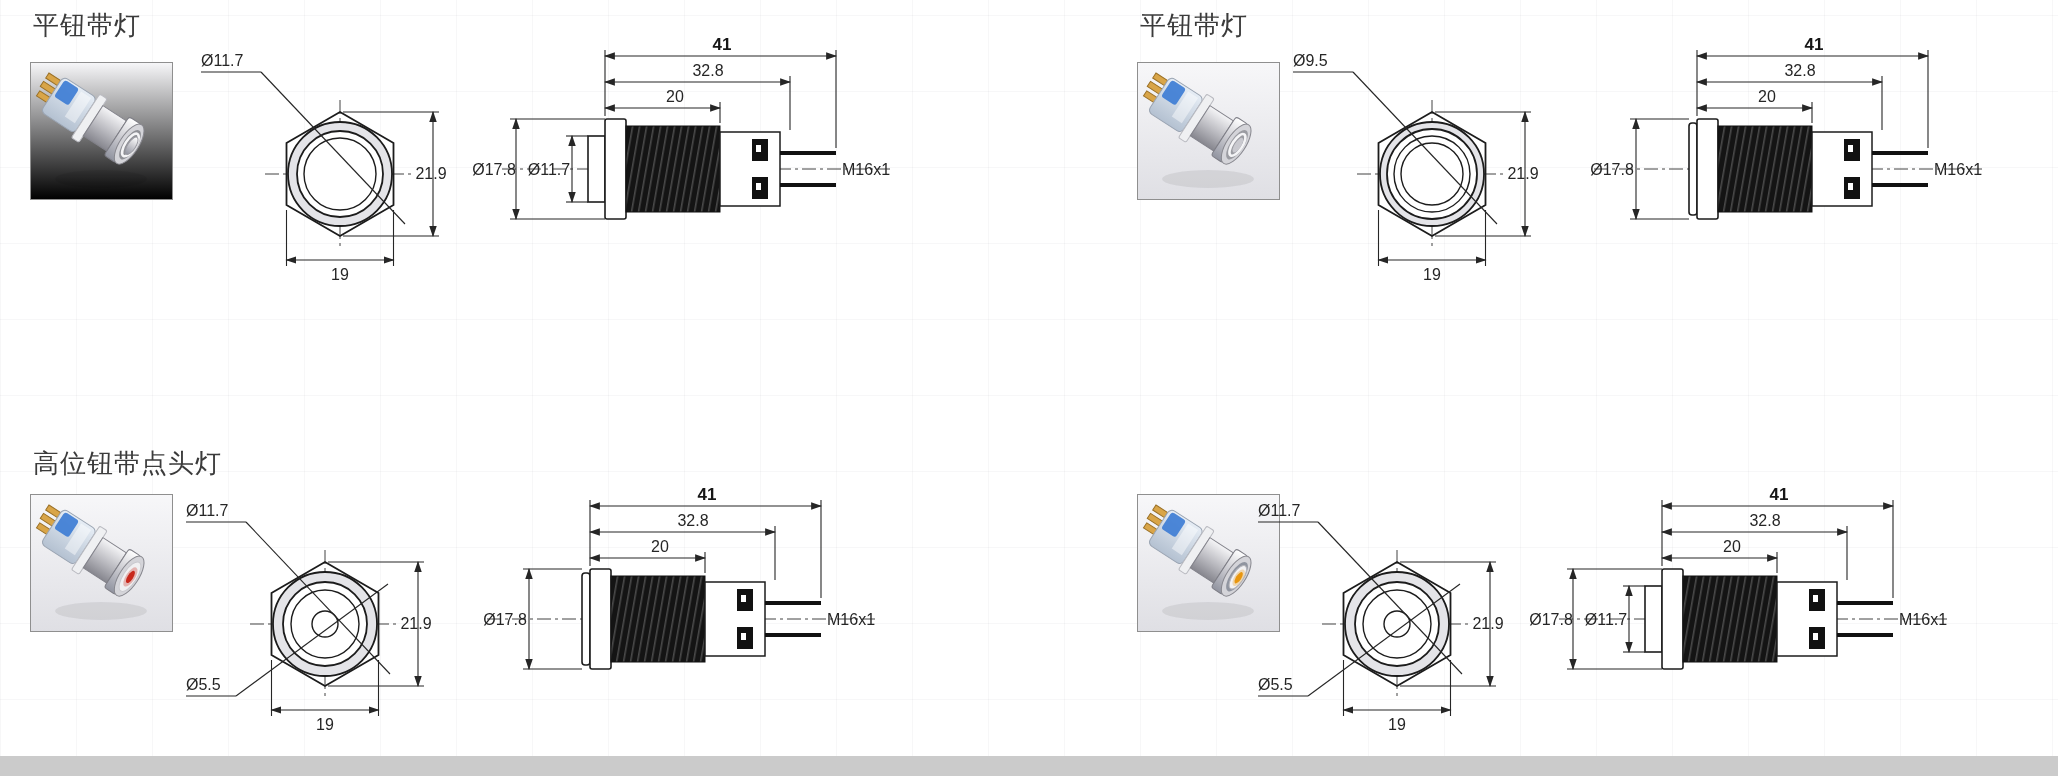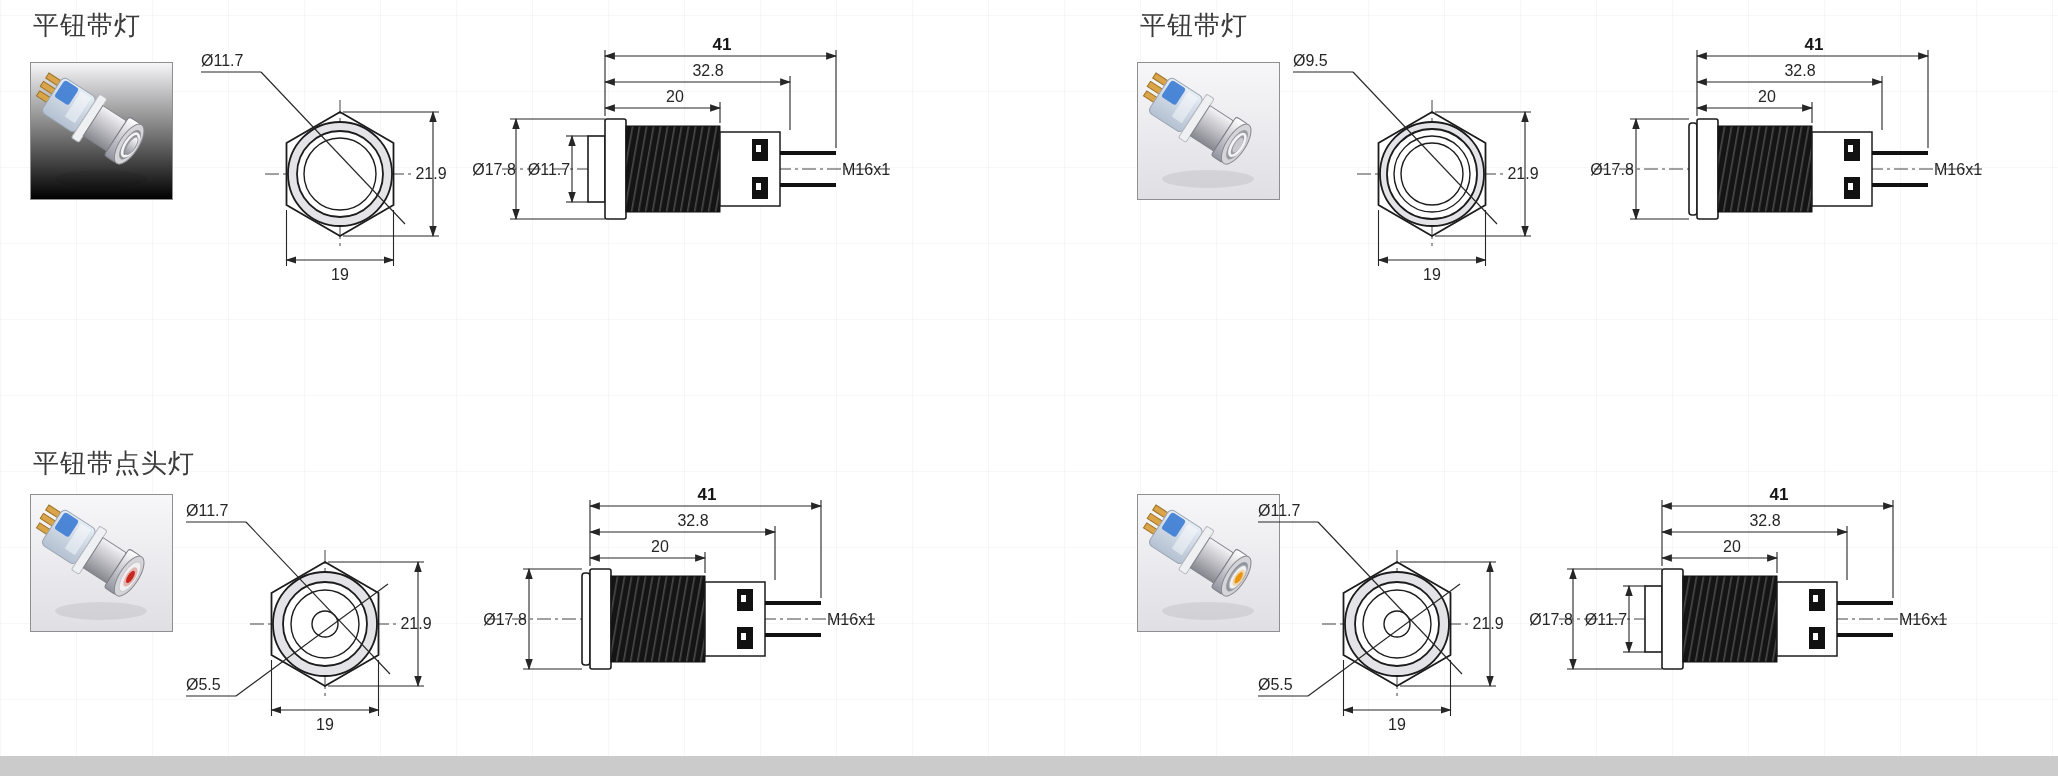--- a/index.html
+++ b/index.html
@@ -256,21 +256,21 @@
       <line class="dim" x1="147" y1="113" x2="88" y2="113"></line>
       <line class="dim" x1="147" y1="213" x2="88" y2="213"></line>
       <line class="dim" x1="94" y1="113" x2="94" y2="213" marker-start="url(#as1)" marker-end="url(#as1)"></line>
       <text class="dt" x="70" y="169" text-anchor="middle">Ø17.8</text>
       <text class="dt" x="392" y="169">M16x1</text>
     </svg>
   </div>
 </div>
 
 <div class="panel" id="p2">
-  <div class="title">平钮带点头灯</div>
+  <div class="title">高位钮带点头灯</div>
 
   <svg class="photo" viewBox="0 0 143 138">
     <defs>
       <linearGradient id="bg2" x1="0" y1="0" x2="0" y2="1">
           <stop offset="0" stop-color="#f7f7f9"></stop>
           <stop offset="1" stop-color="#dfdfe4"></stop>
         </linearGradient>
       <linearGradient id="mt2" x1="0" y1="0" x2="0" y2="1">
           <stop offset="0" stop-color="#f5f5f7"></stop>
           <stop offset=".55" stop-color="#b9b9bf"></stop>

